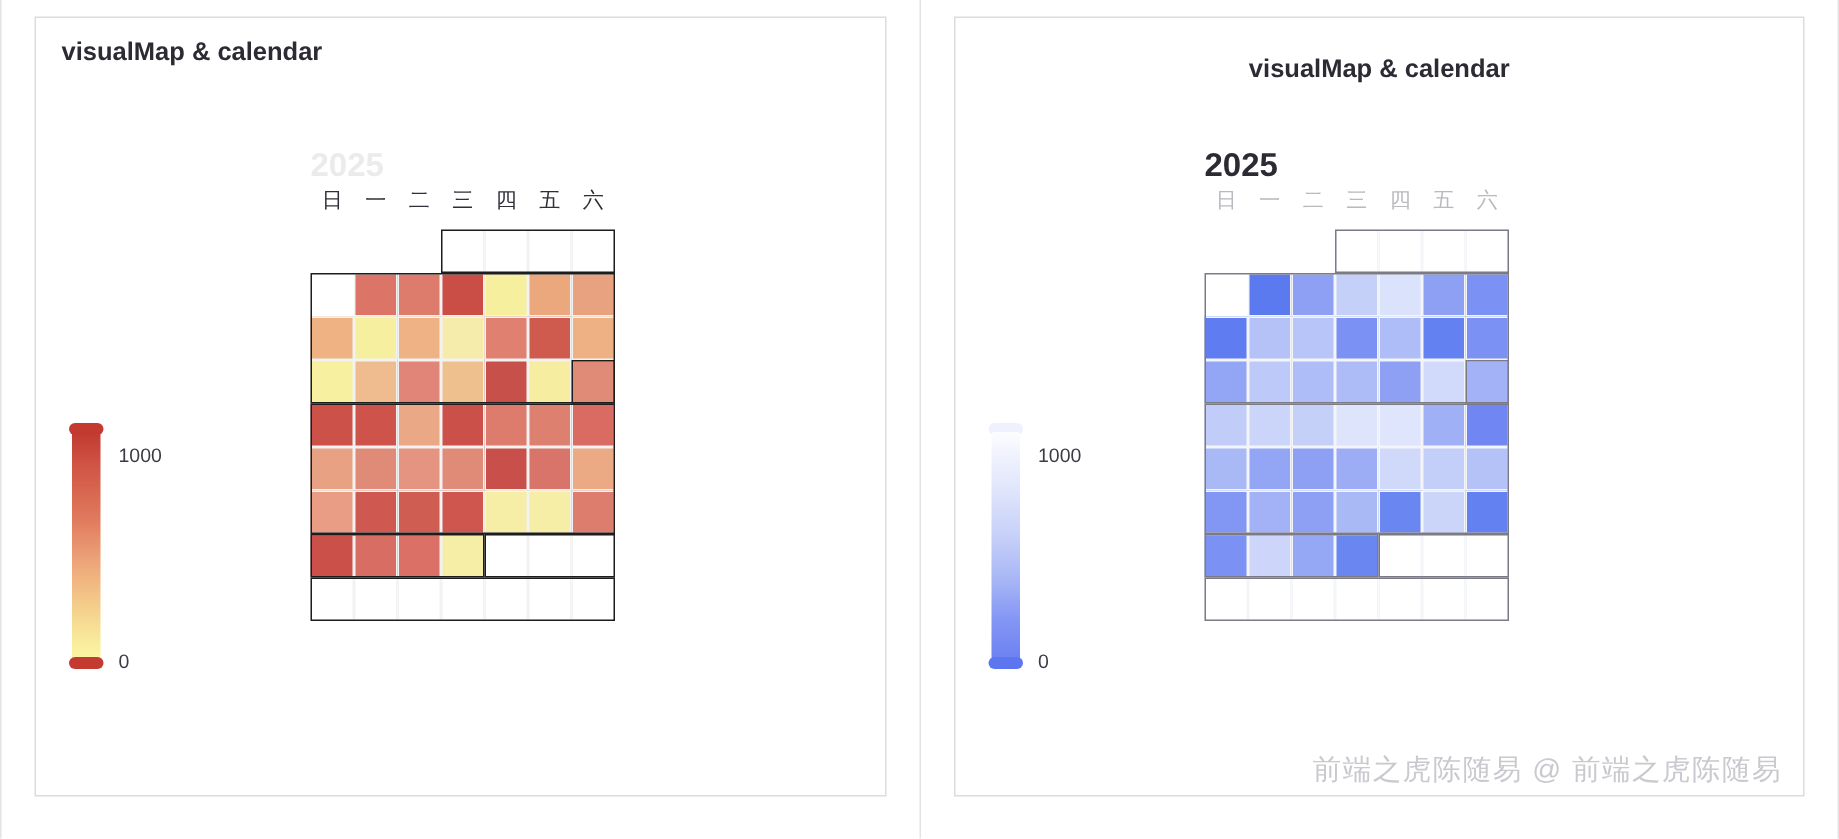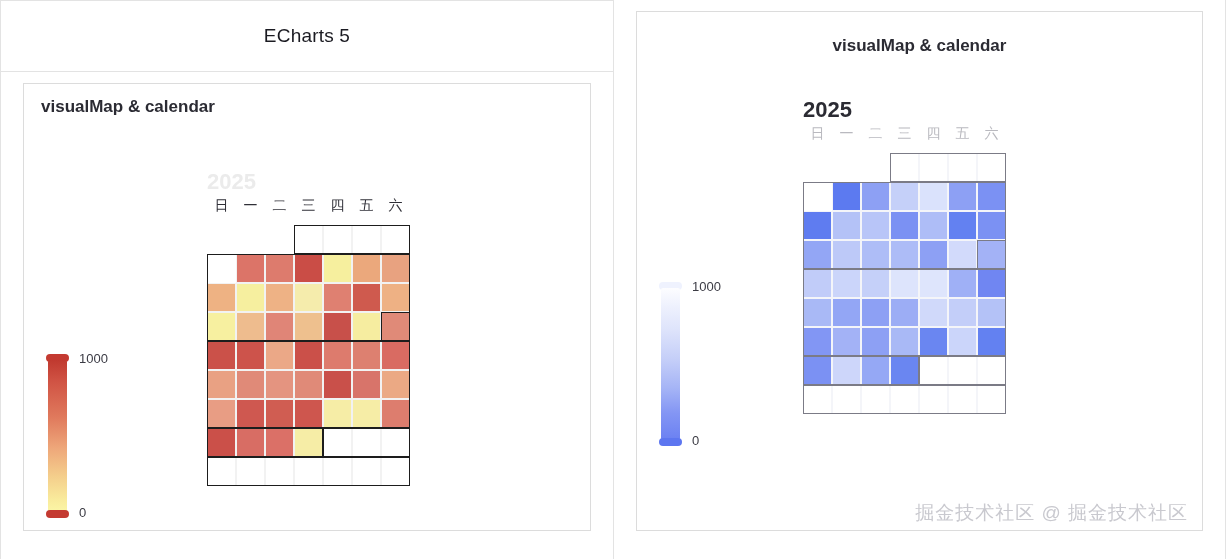--- a/index.html
+++ b/index.html
@@ -81,21 +81,21 @@
   }
   .vmap .handle.top{top:5px;}
   .vmap .handle.bot{top:161px;}
   .vmap .vlabel{
     position:absolute;
     left:31px;
     font-size:13px;
     color:#3b3b44;
     white-space:nowrap;
   }
-  .vmap .vlabel.max{top:2px;}
+  .vmap .vlabel.max{top:19px;}
   .vmap .vlabel.min{top:156px;}
 
   .vmap5 .vbar{background:linear-gradient(to bottom,#c0392f 0%,#d05344 14%,#e07a5d 38%,#eea77a 58%,#f4cd8b 76%,#f9eb9c 92%,#fbf6a6 100%);}
   .vmap5 .handle{background:#c43a31;}
   .vmap6 .vbar{background:linear-gradient(to bottom,#fdfdff 0%,#eef1fd 12%,#dde3fb 28%,#c3cdf8 48%,#a5b4f6 66%,#8496f4 82%,#6b81f2 100%);}
   .vmap6 .handle.top{background:#eff2fe;}
   .vmap6 .handle.bot{background:#5d76f0;}
 
   
   .calendar{position:absolute;}
@@ -147,23 +147,20 @@
     white-space:nowrap;
     letter-spacing:1px;
   }
 </style>
 </head>
 <body>
 
 <div class="app">
 
   <div class="panel left">
-    <div class="panel-header">
-      <div class="panel-header-title">ECharts 5</div>
-    </div>
     <div class="panel-body">
       <div class="chart-card">
 
         <div class="chart-title t5">visualMap &amp; calendar</div>
 
         <div class="vmap vmap5" id="vmap5" style="left:24px;top:265px;">
           <div class="handle top"></div>
           <div class="vbar"></div>
           <div class="handle bot"></div>
           <div class="vlabel max">1000</div>
@@ -345,19 +342,19 @@
               <div class="mbox" style="left: 87px; top: 0px; width: 116px; height: 29px;"></div>
               <div class="mbox" style="left: 0px; top: 29px; width: 203px; height: 87px;"></div>
               <div class="mbox" style="left: 174px; top: 87px; width: 29px; height: 29px;"></div>
               <div class="mbox" style="left: 0px; top: 116px; width: 203px; height: 87px;"></div>
               <div class="mbox" style="left: 0px; top: 203px; width: 116px; height: 29px;"></div>
               <div class="mbox" style="left: 116px; top: 203px; width: 87px; height: 29px;"></div>
               <div class="mbox" style="left: 0px; top: 232px; width: 203px; height: 29px;"></div>
             </div>
         </div>
 
-        <div class="watermark">掘金技术社区 @ 掘金技术社区</div>
+        <div class="watermark">前端之虎陈随易 @ 前端之虎陈随易</div>
 
       </div>
     </div>
   </div>
 
 </div>
 
 </body></html>

